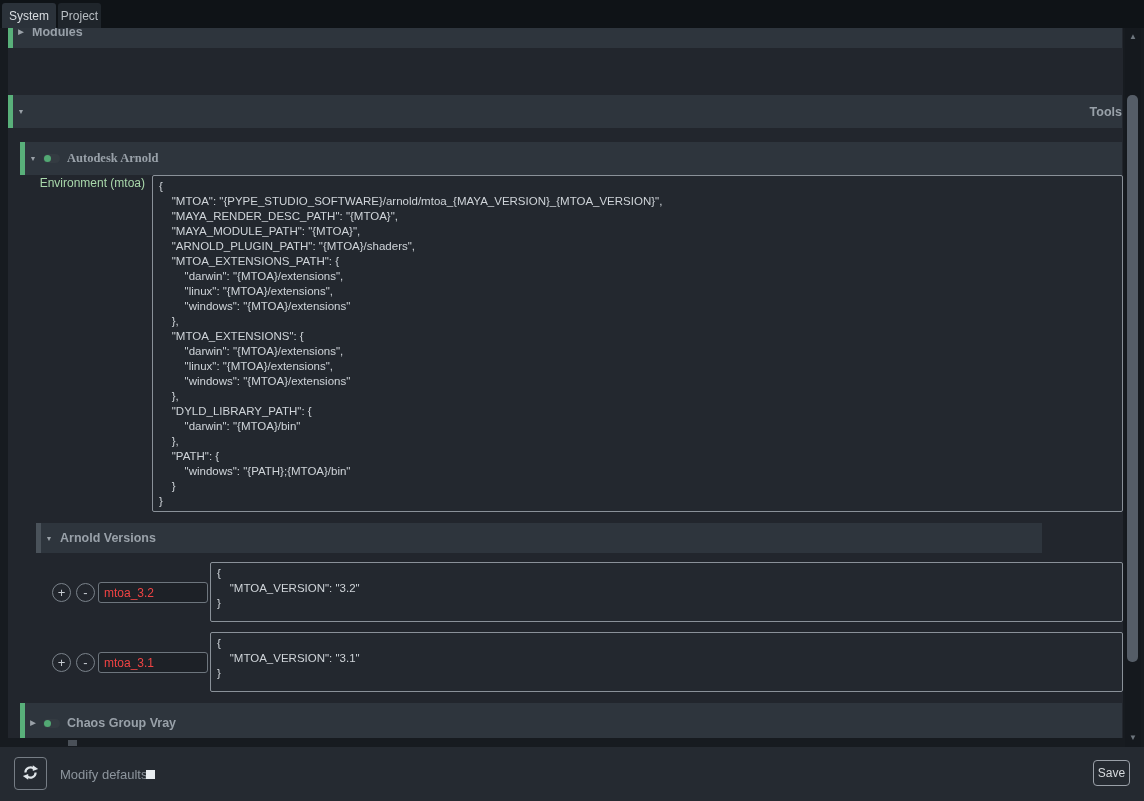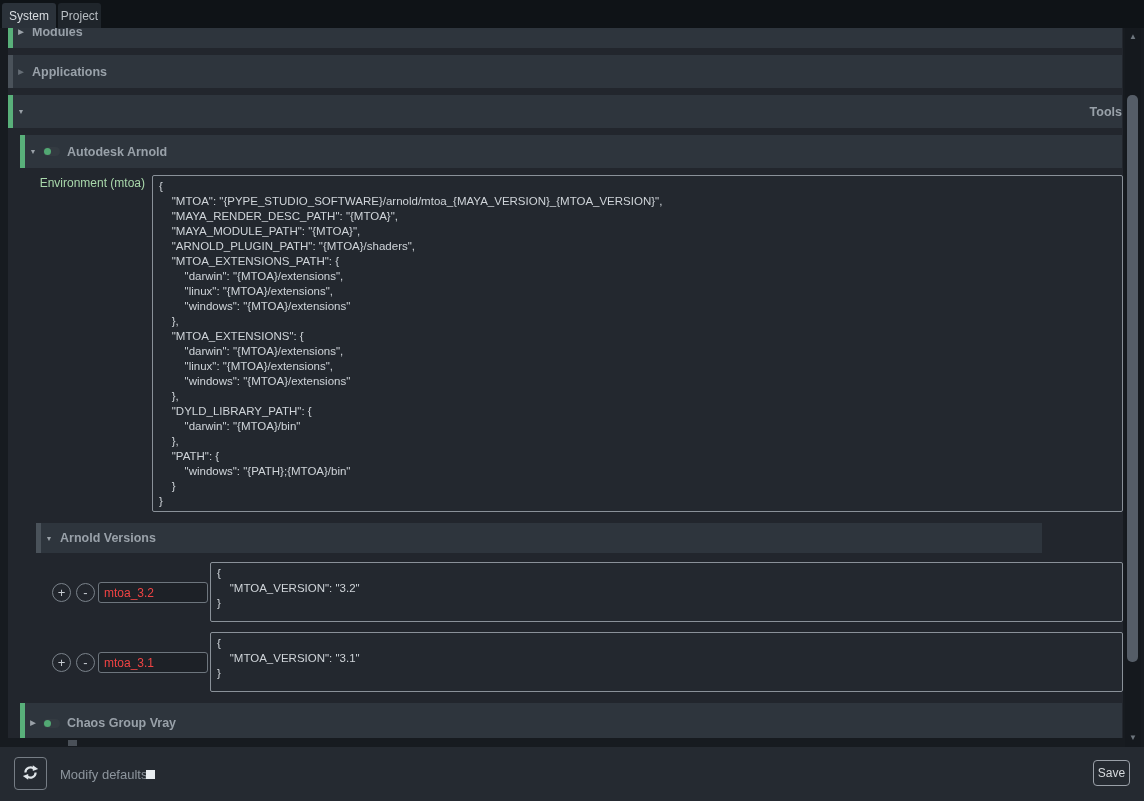--- a/index.html
+++ b/index.html
@@ -122,31 +122,27 @@
 </head>
 <body>
 
 <div class="viewport">
 
   <div class="hdr border-green" style="left:0; top:-13px; width:1114px; height:33px;">
     <span class="arrow">▶</span>
     <span style="margin-left:3px;">Modules</span>
   </div>
 
-  <div class="hdr border-gray" style="left:0; top:27px; width:1114px; height:33px;">
-    <span class="arrow dim">▶</span>
-    <span style="margin-left:3px;">Applications</span>
-  </div>
 
   <div class="hdr border-green" style="left:0; top:67px; width:1114px; height:33px;justify-content:space-between;">
     <span class="arrow">▼</span>
     <span style="margin-left:3px;">Tools</span>
   </div>
 
-  <div class="hdr border-green" style="left:12px; top:107px; width:1102px; height:33px;">
+  <div class="hdr border-green" style="left:12px; top:114px; width:1102px; height:33px;font-family:Liberation Serif, serif;">
     <span class="arrow">▼</span>
     <span class="toggle">
         <span class="knob"></span>
       </span>
     <span>Autodesk Arnold</span>
   </div>
 
   <div class="env-label">Environment (mtoa)</div>
   <textarea class="code" style="left: 144px; top: 147px; width: 971px; height: 337px;" spellcheck="false">{
     "MTOA": "{PYPE_STUDIO_SOFTWARE}/arnold/mtoa_{MAYA_VERSION}_{MTOA_VERSION}",

